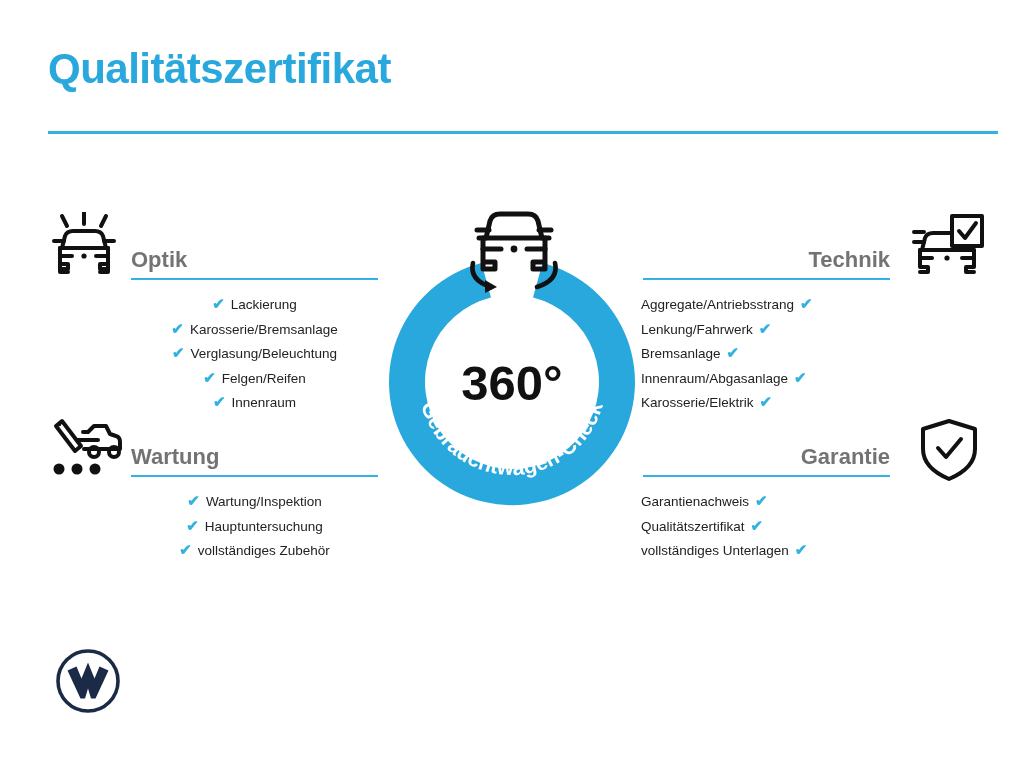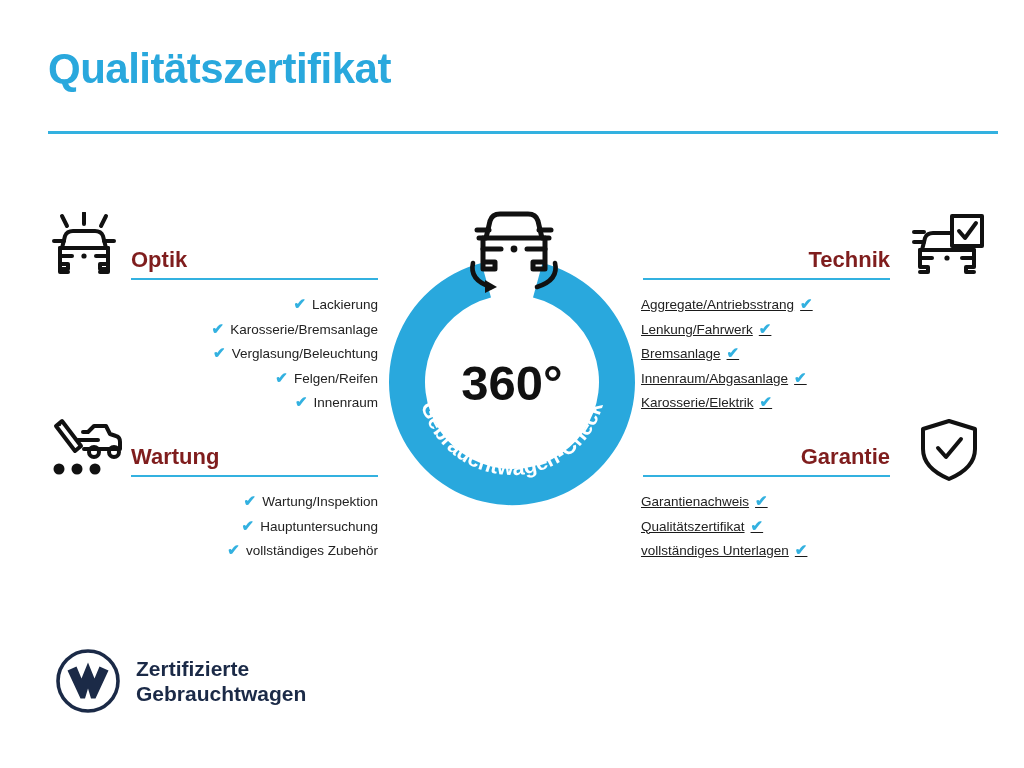--- a/index.html
+++ b/index.html
@@ -43,40 +43,40 @@
   }
   .block-head {
     position: relative;
     height: 46px;
   }
   .block-title {
     position: absolute;
     bottom: 9px;
     font-size: 22px;
     font-weight: bold;
-    color: #7f1d1d;
+    color: #737373;
     line-height: 1;
     white-space: nowrap;
   }
   .block-rule {
     position: absolute;
     bottom: 0;
     height: 2px;
     background: #33b1e0;
     width: 247px;
   }
 
   
   .block.left { left: 131px; width: 247px; }
   .block.left .block-title { left: 0; }
   .block.left .block-rule { left: 0; }
-  .block.left .item-list { text-align: right; }
-
-  
-  .block.right { left: 641px; width: 249px; text-decoration: underline; }
+  .block.left .item-list { text-align: center; }
+
+  
+  .block.right { left: 641px; width: 249px; }
   .block.right .block-title { right: 0; }
   .block.right .block-rule { right: 0; }
   .block.right .item-list { text-align: left; }
 
   .item-list {
     margin: 0;
     padding: 0;
     list-style: none;
     padding-top: 12px;
   }
@@ -292,17 +292,13 @@
   </ul>
 </div>
 
 <div class="footer">
   <svg class="vw-mark" viewBox="0 0 66 66">
     <circle cx="33" cy="33" r="30" fill="none" stroke="#1b2a47" stroke-width="3.6"></circle>
     <path d="M33 14.5 L39.5 30.5 L44.5 18.5
              L53.5 22.5 L40.5 50.5 L36 50.5 L33 40.5 L30 50.5 L25.5 50.5
              L12.5 22.5 L21.5 18.5 L26.5 30.5 Z" fill="#1b2a47"></path>
   </svg>
-  <div>
-    <div class="footer-text">Zertifizierte</div>
-    <div class="footer-text">Gebrauchtwagen</div>
-  </div>
 </div>
 
 </body></html>

